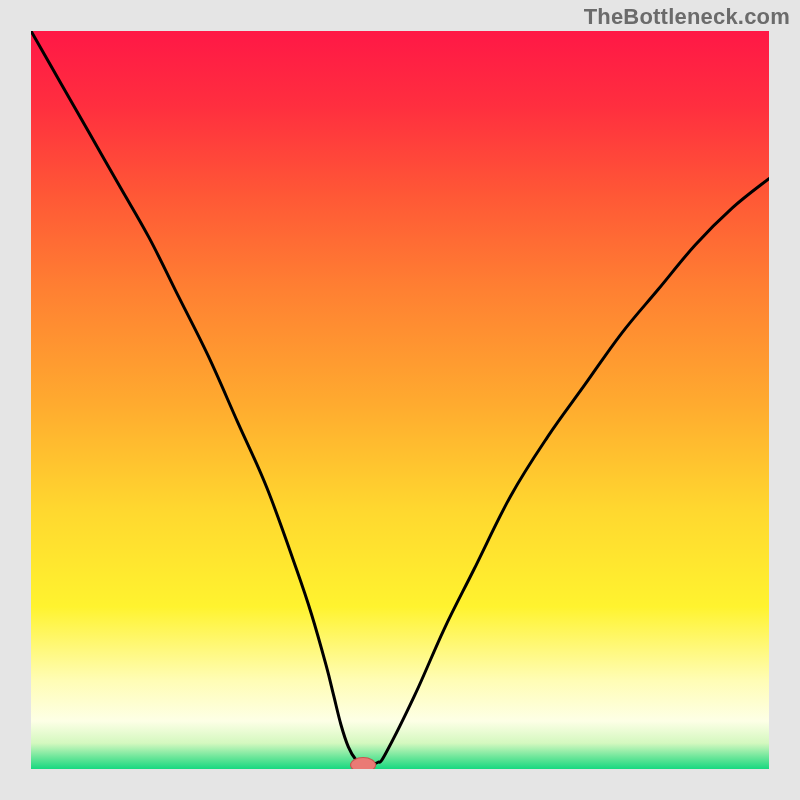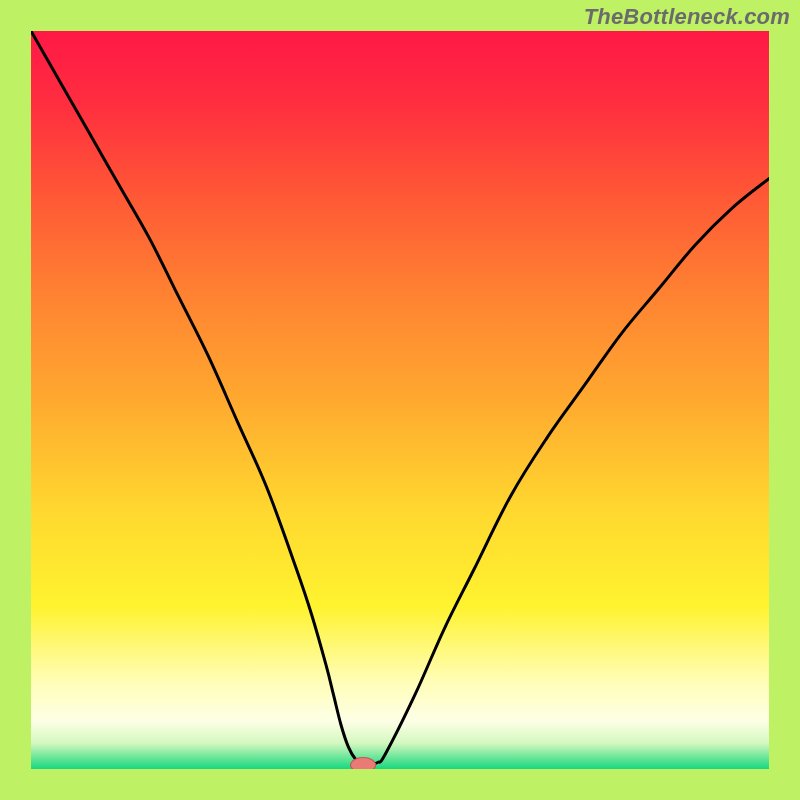--- a/index.html
+++ b/index.html
@@ -7,22 +7,21 @@
     padding: 0;
     width: 800px;
     height: 800px;
     background: #000;
     overflow: hidden;
     font-family: Arial, Helvetica, sans-serif;
   }
   .frame {
     position: absolute;
     inset: 0;
-    background: #bef264;
-    font-style: italic;
+    background: #e5e5e5;
   }
   .plot {
     position: absolute;
     left: 31px;
     top: 31px;
     width: 738px;
     height: 738px;
   }
   .plot svg {
     display: block;

